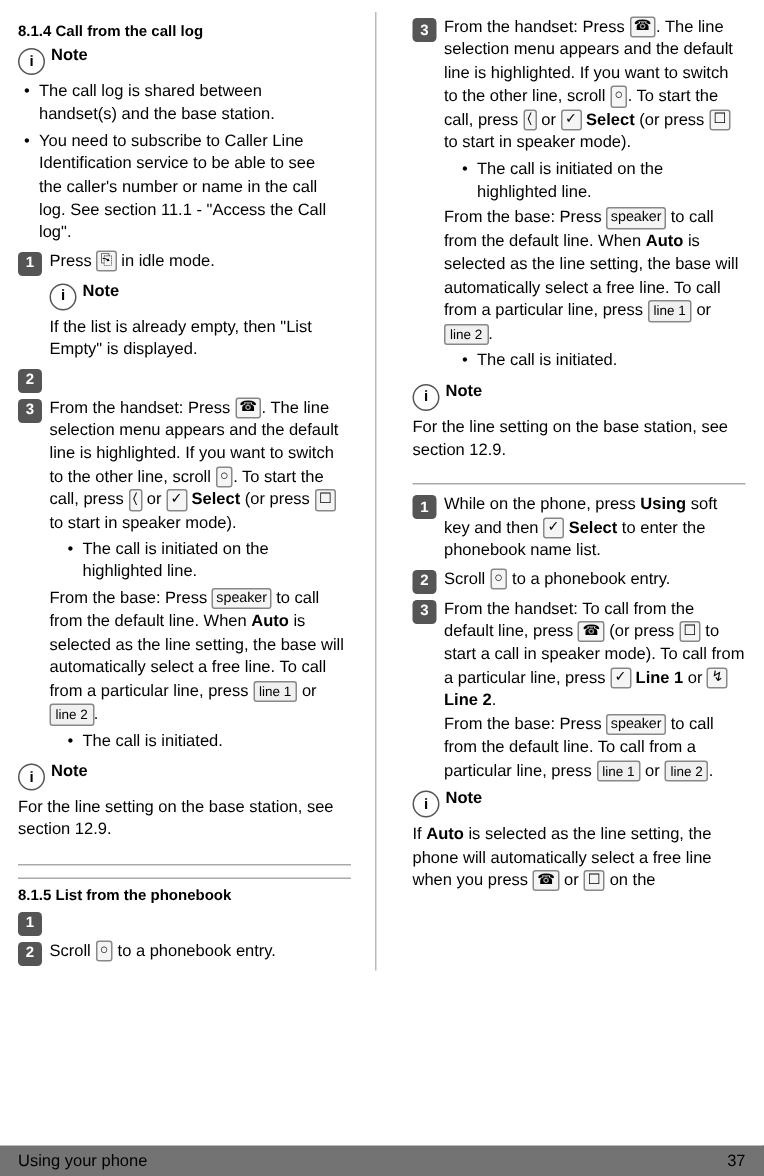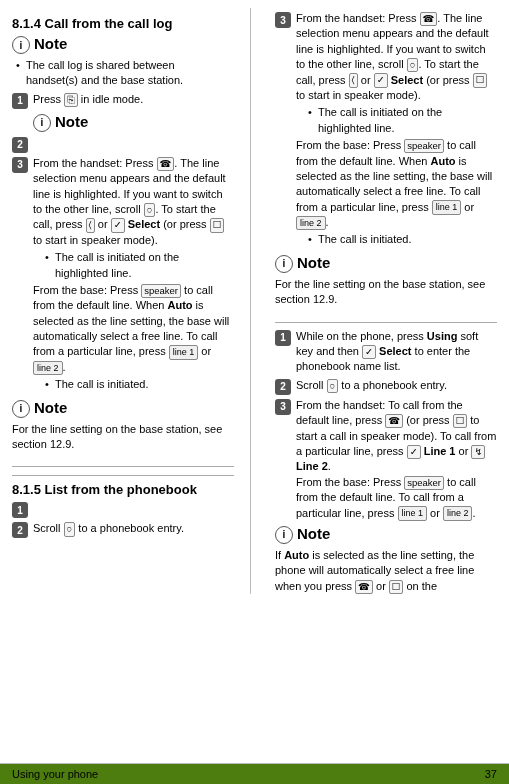--- a/index.html
+++ b/index.html
@@ -13,21 +13,21 @@
       min-height: 784px;
       font-family: Arial, sans-serif;
       font-size: 11px;
       color: #000;
       background: #fff;
       padding: 8px 12px 8px 12px;
     }
 
     .section-header {
       font-weight: bold;
-      font-size: 13px;
+      font-size: 10px;
       margin-bottom: 4px;
       margin-top: 8px;
       border-top: 1px solid #aaa;
       padding-top: 6px;
     }
 
     .section-header-first {
       border-top: none;
       padding-top: 0;
     }
@@ -48,21 +48,21 @@
       justify-content: center;
       font-weight: bold;
       font-size: 10px;
       flex-shrink: 0;
       margin-right: 4px;
       margin-top: 1px;
     }
 
     .note-label {
       font-weight: bold;
-      font-size: 15px;
+      font-size: 11px;
     }
 
     .bullet-list {
       list-style: none;
       padding: 0;
       margin: 2px 15px 2px 0;
     }
 
     .bullet-list li {
       padding-left: 14px;
@@ -137,21 +137,21 @@
     .footer-bar {
       position: fixed;
       bottom: 0;
       left: 0;
       width: 509px;
       display: flex;
       justify-content: space-between;
       align-items: center;
       padding: 4px 12px;
       border-top: 1px solid #bbb;
-      background: #4d7c0f;
+      background: #737373;
       font-size: 11px;
     }
 
     .two-col {
       display: flex;
       gap: 20px;
     }
 
     .col-left {
       flex: 1;
@@ -194,32 +194,36 @@
     <div class="section-header section-header-first">
       <span>8.1.4   Call from the call log</span>
     </div>
 
     <div class="note-block">
       <div class="note-icon">i</div>
       <span class="note-label">Note</span>
     </div>
     <ul class="bullet-list">
       <li>The call log is shared between handset(s) and the base station.</li>
+      <li>You need to subscribe to Caller Line Identification service to be able to see the caller's number or name in the call log. See section 11.1 - "Access the Call log".</li>
     </ul>
 
     <div class="step-block">
       <div class="step-num">1</div>
       <div class="step-content">
         Press <span class="inline-key">⎘</span> in idle mode.
       </div>
     </div>
 
     <div class="note-block" style="margin-left:21px;">
       <div class="note-icon">i</div>
       <span class="note-label">Note</span>
+    </div>
+    <div style="margin-left:21px; line-height:1.4;">
+      If the list is already empty, then "List Empty" is displayed.
     </div>
 
     <div class="step-block">
       <div class="step-num">2</div>
     </div>
 
     <div class="step-block">
       <div class="step-num">3</div>
       <div class="step-content">
         From the handset: Press <span class="inline-key">☎</span>. The line selection menu appears and the default line is highlighted. If you want to switch to the other line, scroll <span class="inline-key">○</span>. To start the call, press <span class="inline-key">〈</span> or <span class="inline-key">✓</span> <strong>Select</strong> (or press <span class="inline-key">☐</span> to start in speaker mode).

